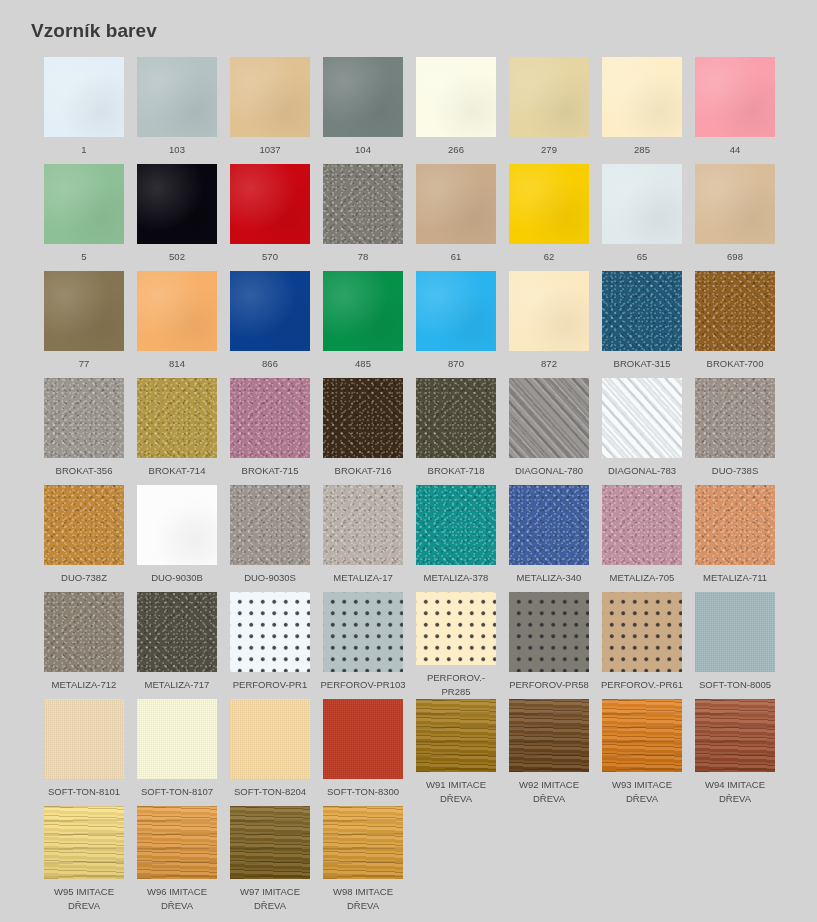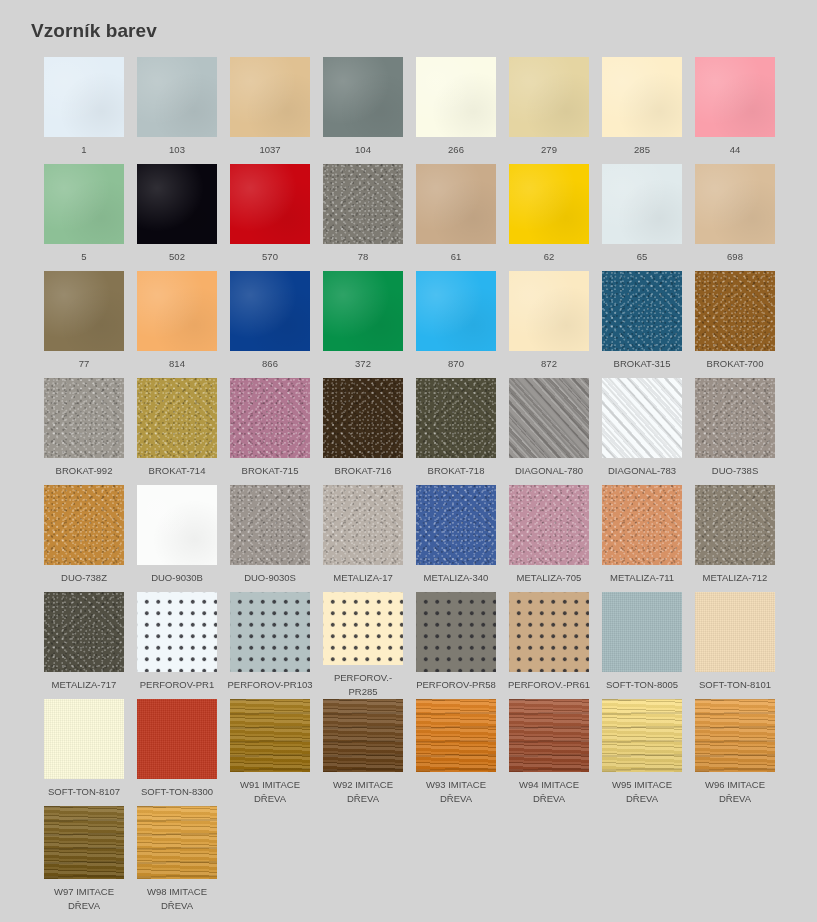--- a/index.html
+++ b/index.html
@@ -244,21 +244,21 @@
       <div class="swatch-cell">
         <div class="swatch-chip" style="background-color: rgb(10, 63, 144);">
           <div class="tex tex-plain"></div>
         </div>
         <div class="swatch-label">866</div>
       </div>
       <div class="swatch-cell">
         <div class="swatch-chip" style="background-color: rgb(6, 145, 73);">
           <div class="tex tex-plain"></div>
         </div>
-        <div class="swatch-label">372</div>
+        <div class="swatch-label">485</div>
       </div>
       <div class="swatch-cell">
         <div class="swatch-chip" style="background-color: rgb(41, 180, 239);">
           <div class="tex tex-plain"></div>
         </div>
         <div class="swatch-label">870</div>
       </div>
       <div class="swatch-cell">
         <div class="swatch-chip" style="background-color: rgb(251, 233, 193);">
           <div class="tex tex-plain"></div>
@@ -274,21 +274,21 @@
       <div class="swatch-cell">
         <div class="swatch-chip" style="background-color: rgb(143, 94, 34);">
           <div class="tex tex-speckle"></div>
         </div>
         <div class="swatch-label">BROKAT-700</div>
       </div>
       <div class="swatch-cell">
         <div class="swatch-chip" style="background-color: rgb(155, 151, 144);">
           <div class="tex tex-speckle"></div>
         </div>
-        <div class="swatch-label">BROKAT-992</div>
+        <div class="swatch-label">BROKAT-356</div>
       </div>
       <div class="swatch-cell">
         <div class="swatch-chip" style="background-color: rgb(178, 152, 68);">
           <div class="tex tex-speckle"></div>
         </div>
         <div class="swatch-label">BROKAT-714</div>
       </div>
       <div class="swatch-cell">
         <div class="swatch-chip" style="background-color: rgb(176, 119, 145);">
           <div class="tex tex-speckle"></div>
@@ -343,20 +343,26 @@
         </div>
         <div class="swatch-label">DUO-9030S</div>
       </div>
       <div class="swatch-cell">
         <div class="swatch-chip" style="background-color: rgb(185, 177, 169);">
           <div class="tex tex-speckle"></div>
         </div>
         <div class="swatch-label">METALIZA-17</div>
       </div>
       <div class="swatch-cell">
+        <div class="swatch-chip" style="background-color: rgb(17, 145, 142);">
+          <div class="tex tex-speckle"></div>
+        </div>
+        <div class="swatch-label">METALIZA-378</div>
+      </div>
+      <div class="swatch-cell">
         <div class="swatch-chip" style="background-color: rgb(63, 95, 158);">
           <div class="tex tex-speckle"></div>
         </div>
         <div class="swatch-label">METALIZA-340</div>
       </div>
       <div class="swatch-cell">
         <div class="swatch-chip" style="background-color: rgb(192, 144, 161);">
           <div class="tex tex-speckle"></div>
         </div>
         <div class="swatch-label">METALIZA-705</div>
@@ -421,20 +427,26 @@
         </div>
         <div class="swatch-label">SOFT-TON-8101</div>
       </div>
       <div class="swatch-cell">
         <div class="swatch-chip" style="background-color: rgb(253, 251, 219);">
           <div class="tex tex-fabric"></div>
         </div>
         <div class="swatch-label">SOFT-TON-8107</div>
       </div>
       <div class="swatch-cell">
+        <div class="swatch-chip" style="background-color: rgb(252, 220, 162);">
+          <div class="tex tex-fabric"></div>
+        </div>
+        <div class="swatch-label">SOFT-TON-8204</div>
+      </div>
+      <div class="swatch-cell">
         <div class="swatch-chip" style="background-color: rgb(192, 58, 34);">
           <div class="tex tex-fabric"></div>
         </div>
         <div class="swatch-label">SOFT-TON-8300</div>
       </div>
       <div class="swatch-cell">
         <div class="swatch-chip" style="background-color: rgb(161, 116, 14);">
           <div class="tex tex-wood"></div>
         </div>
         <div class="swatch-label">W91 IMITACE DŘEVA</div>

